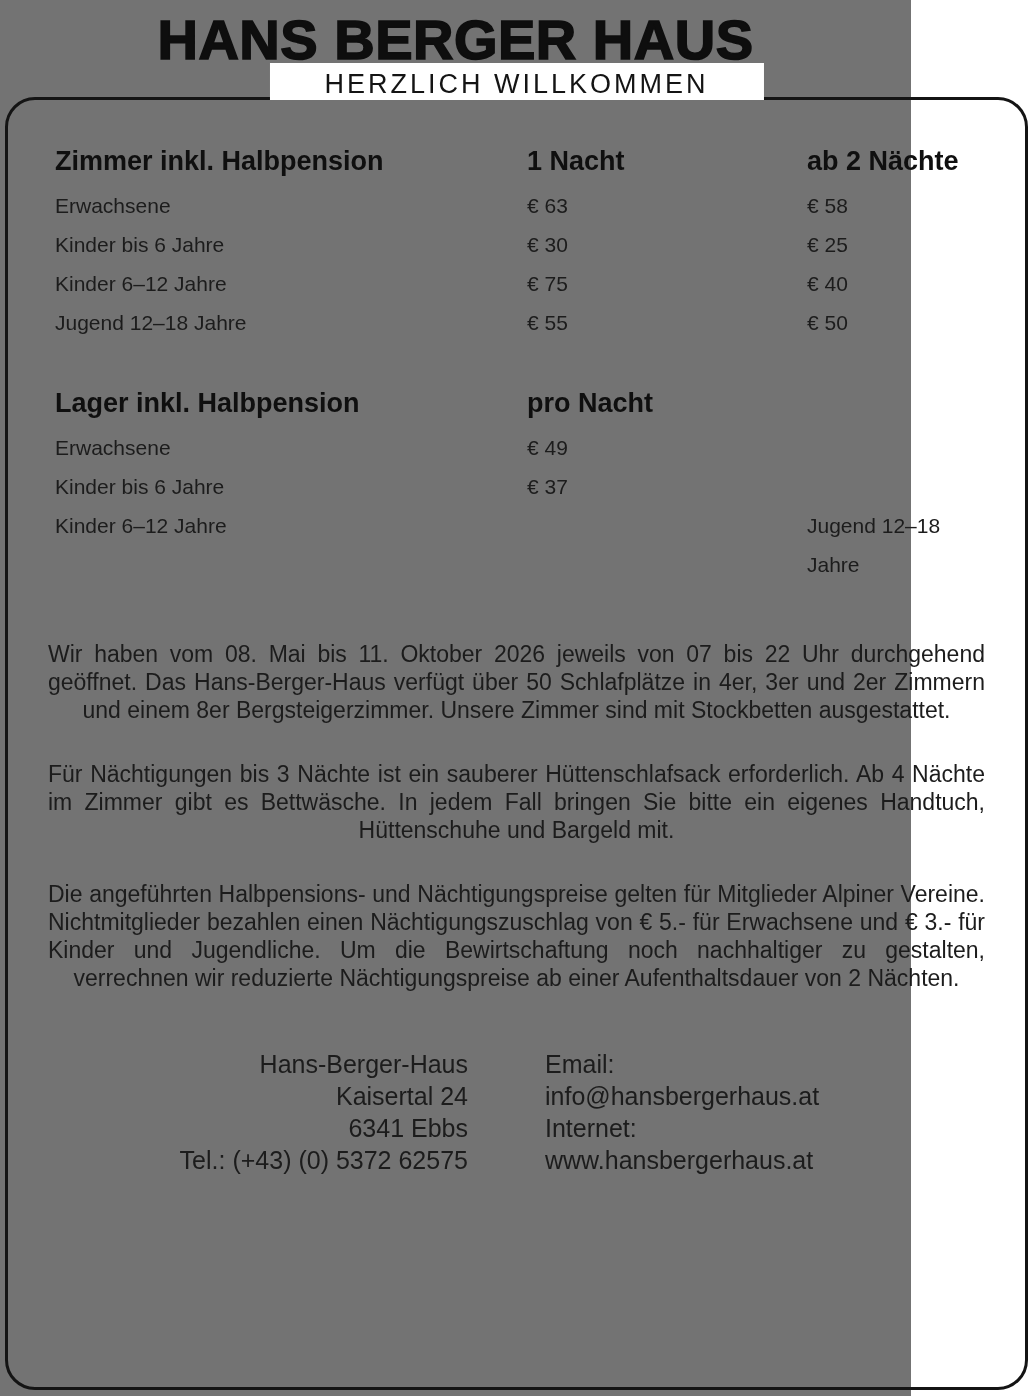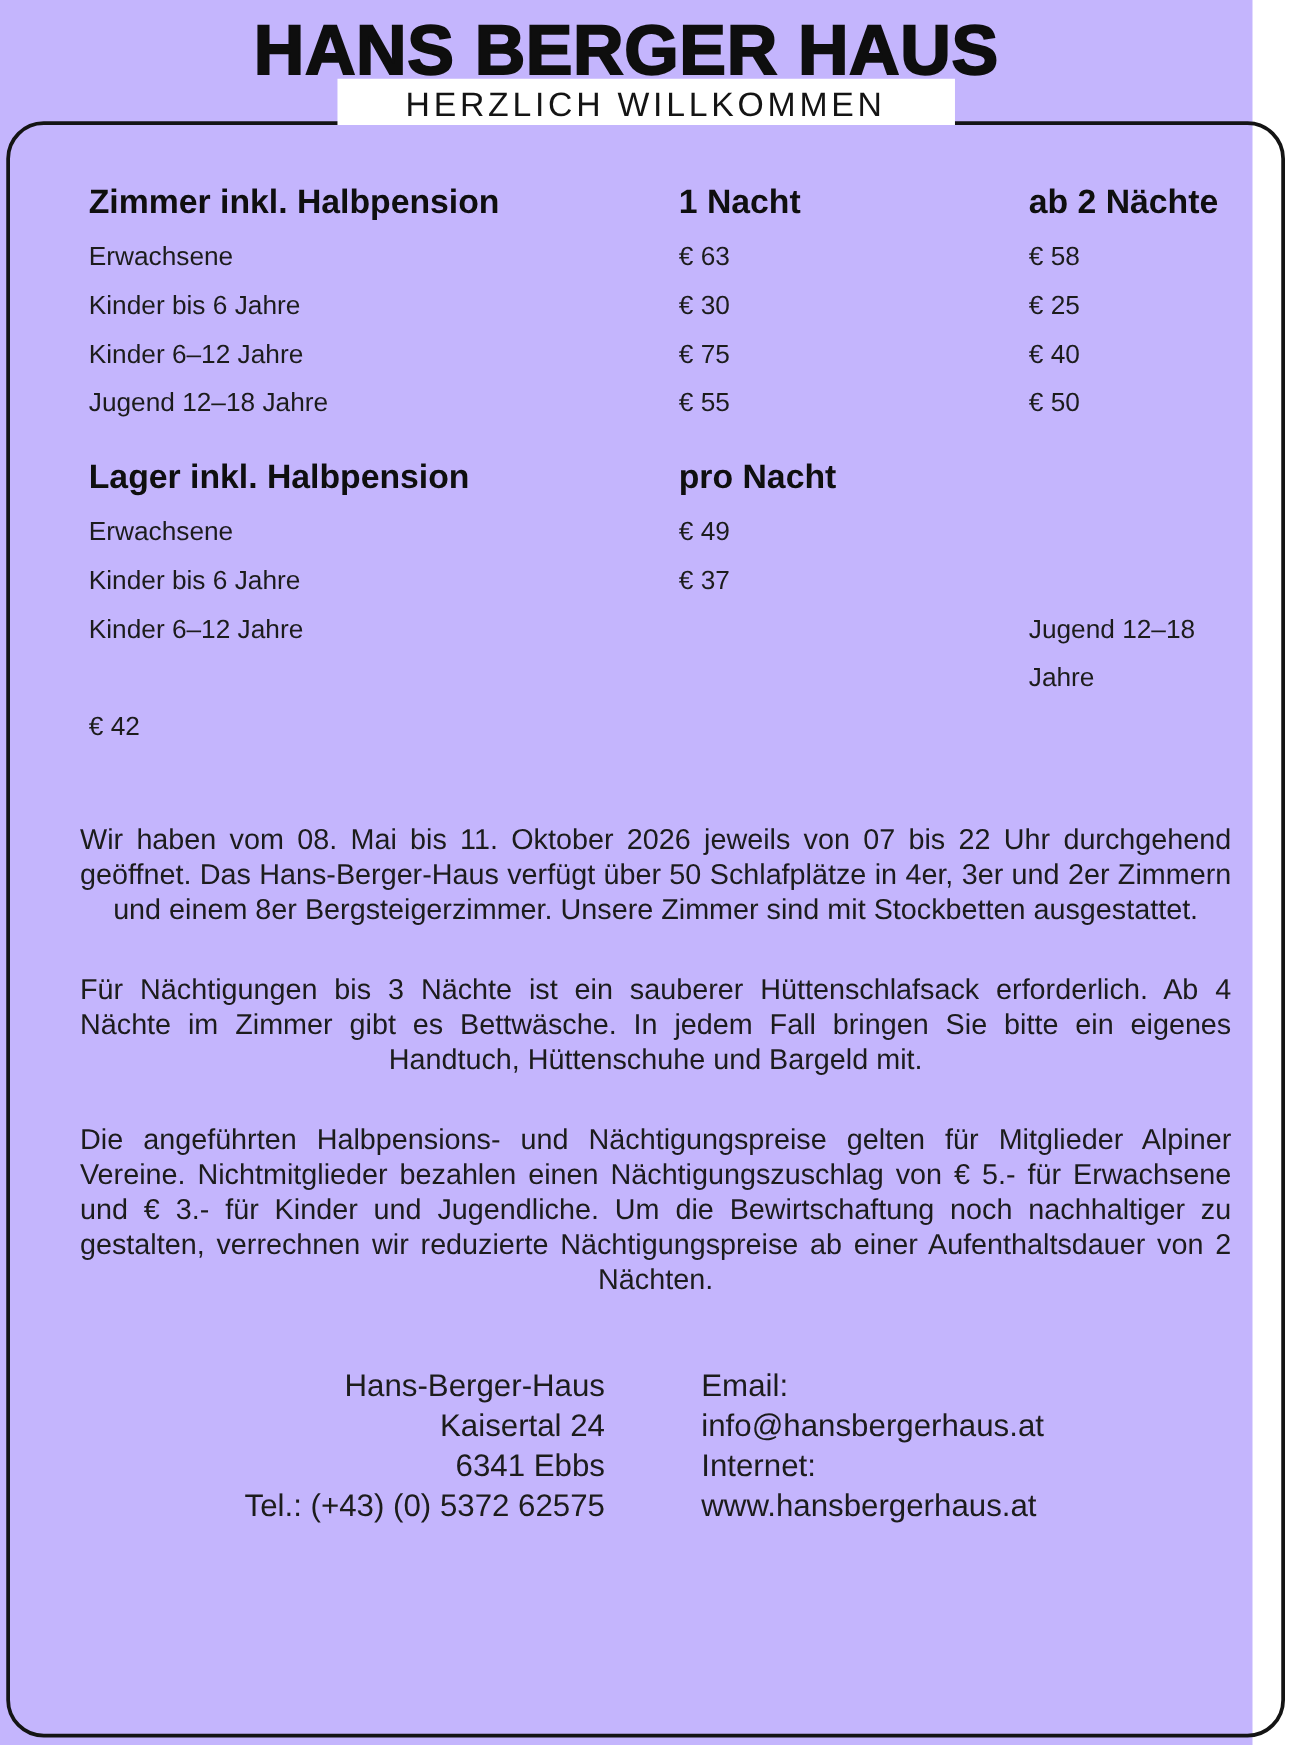--- a/index.html
+++ b/index.html
@@ -3,41 +3,41 @@
 <meta charset="utf-8">
 <style>
   * { margin: 0; padding: 0; box-sizing: border-box; }
   html, body { background: #ffffff; }
   body {
     width: 1033px; height: 1396px;
     font-family: "Liberation Sans", sans-serif;
     color: #161616;
     overflow: hidden;
   }
-  .page { position: relative; width: 1002px; height: 1396px; background: #c4b5fd; }
+  .page { position: relative; width: 911px; height: 1396px; background: #737373; }
 
   .title {
     text-align: center;
     padding-top: 12px;
     font-size: 56px;
     font-weight: bold;
     letter-spacing: 0.5px;
     color: #0e0e0e;
     -webkit-text-stroke: 1.6px #0e0e0e;
     line-height: 1.0;
     white-space: nowrap;
   }
 
   .frame {
     position: absolute;
     left: 5px; top: 97px;
     width: 1023px; height: 1293px;
     border: 3px solid #141414;
     border-radius: 30px;
-    padding: 44px 40px 0 56px;
+    padding: 44px 40px 0 40px;
   }
 
   .subtitle {
     position: absolute;
     top: -37px; left: 50%;
     transform: translateX(-50%);
     height: 37px;
     background: #ffffff;
     padding: 0 55px;
     display: flex;
@@ -48,21 +48,21 @@
     font-size: 27px;
     letter-spacing: 3px;
     line-height: 1;
     padding-bottom: 2px;
     color: #141414;
     font-weight: 400;
   }
 
   .tables { padding-left: 7px; }
   .price-table { display: grid; grid-template-columns: 472px 280px 1fr; }
-  .price-table + .price-table { margin-top: 22px; }
+  .price-table + .price-table { margin-top: 44px; }
   .pt-head {
     font-size: 27px;
     font-weight: bold;
     line-height: 34px;
     padding-bottom: 8px;
     color: #0f0f0f;
   }
   .pt-cell { font-size: 21px; line-height: 39px; color: #1c1c1c; }
 
   .paras { margin-top: 56px; }
@@ -117,21 +117,20 @@
           <div class="pt-head"></div>
           <div class="pt-cell">Erwachsene</div>
           <div class="pt-cell">€ 49</div>
           <div class="pt-cell"></div>
           <div class="pt-cell">Kinder bis 6 Jahre</div>
           <div class="pt-cell">€ 37</div>
           <div class="pt-cell"></div>
           <div class="pt-cell">Kinder 6–12 Jahre</div>
           <div class="pt-cell"></div>
           <div class="pt-cell">Jugend 12–18 Jahre</div>
-          <div class="pt-cell">€ 42</div>
           <div class="pt-cell"></div>
         </div>
       </div>
 
     <div class="paras" id="paragraphs">
         <p class="para">Wir haben vom 08. Mai bis 11. Oktober 2026 jeweils von 07 bis 22 Uhr durchgehend geöffnet. Das Hans-Berger-Haus verfügt über 50 Schlafplätze in 4er, 3er und 2er Zimmern und einem 8er Bergsteigerzimmer. Unsere Zimmer sind mit Stockbetten ausgestattet.</p>
         <p class="para">Für Nächtigungen bis 3 Nächte ist ein sauberer Hüttenschlafsack erforderlich. Ab 4 Nächte im Zimmer gibt es Bettwäsche. In jedem Fall bringen Sie bitte ein eigenes Handtuch, Hüttenschuhe und Bargeld mit.</p>
         <p class="para">Die angeführten Halbpensions- und Nächtigungspreise gelten für Mitglieder Alpiner Vereine. Nichtmitglieder bezahlen einen Nächtigungszuschlag von € 5.- für Erwachsene und € 3.- für Kinder und Jugendliche. Um die Bewirtschaftung noch nachhaltiger zu gestalten, verrechnen wir reduzierte Nächtigungspreise ab einer Aufenthaltsdauer von 2 Nächten.</p>
       </div>
 

